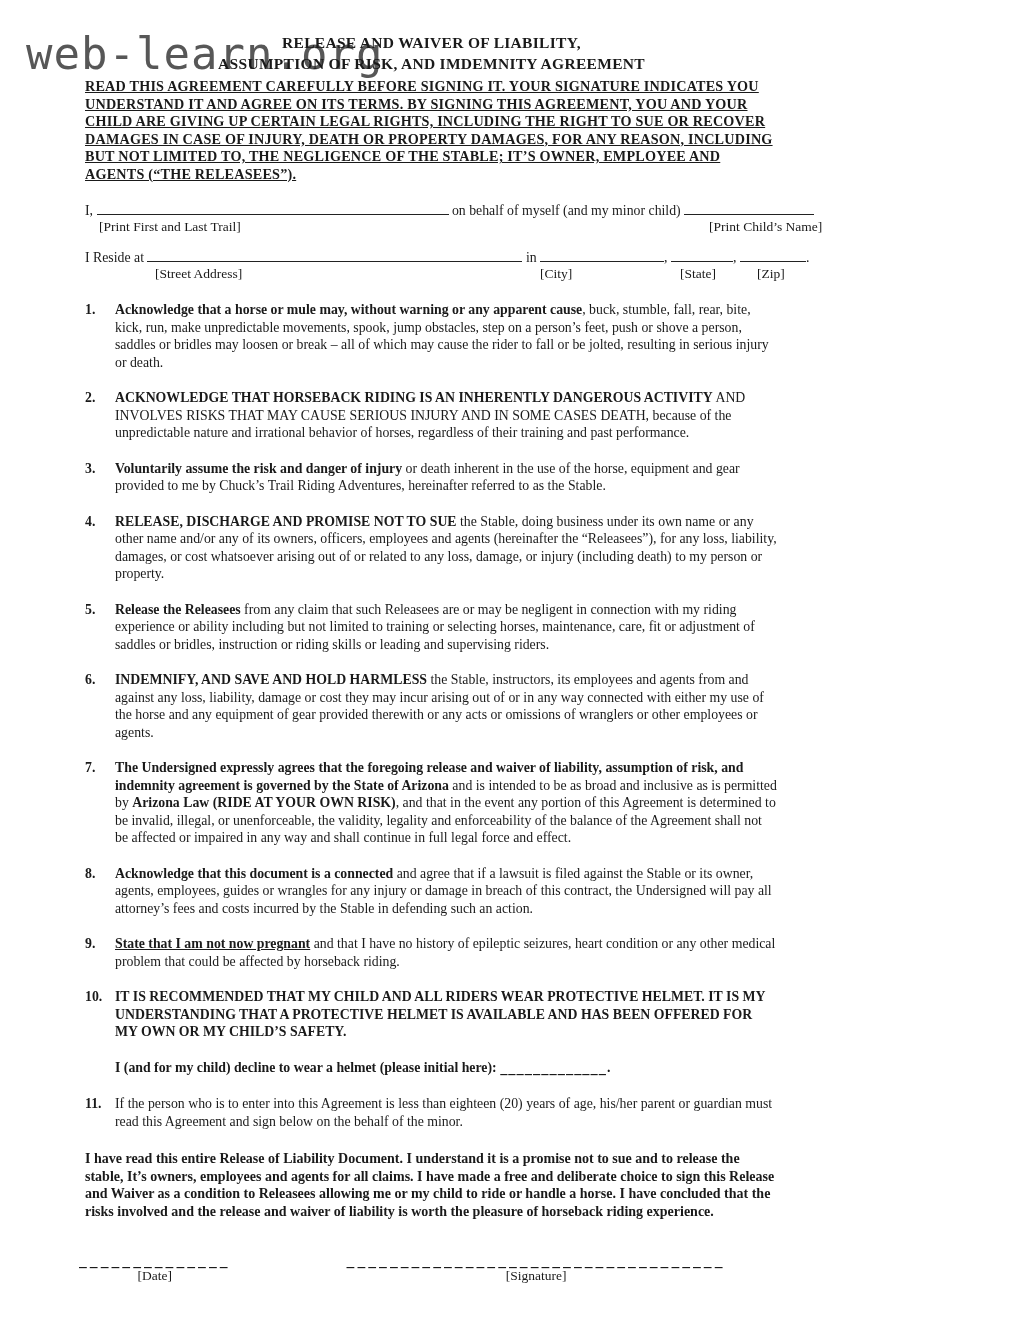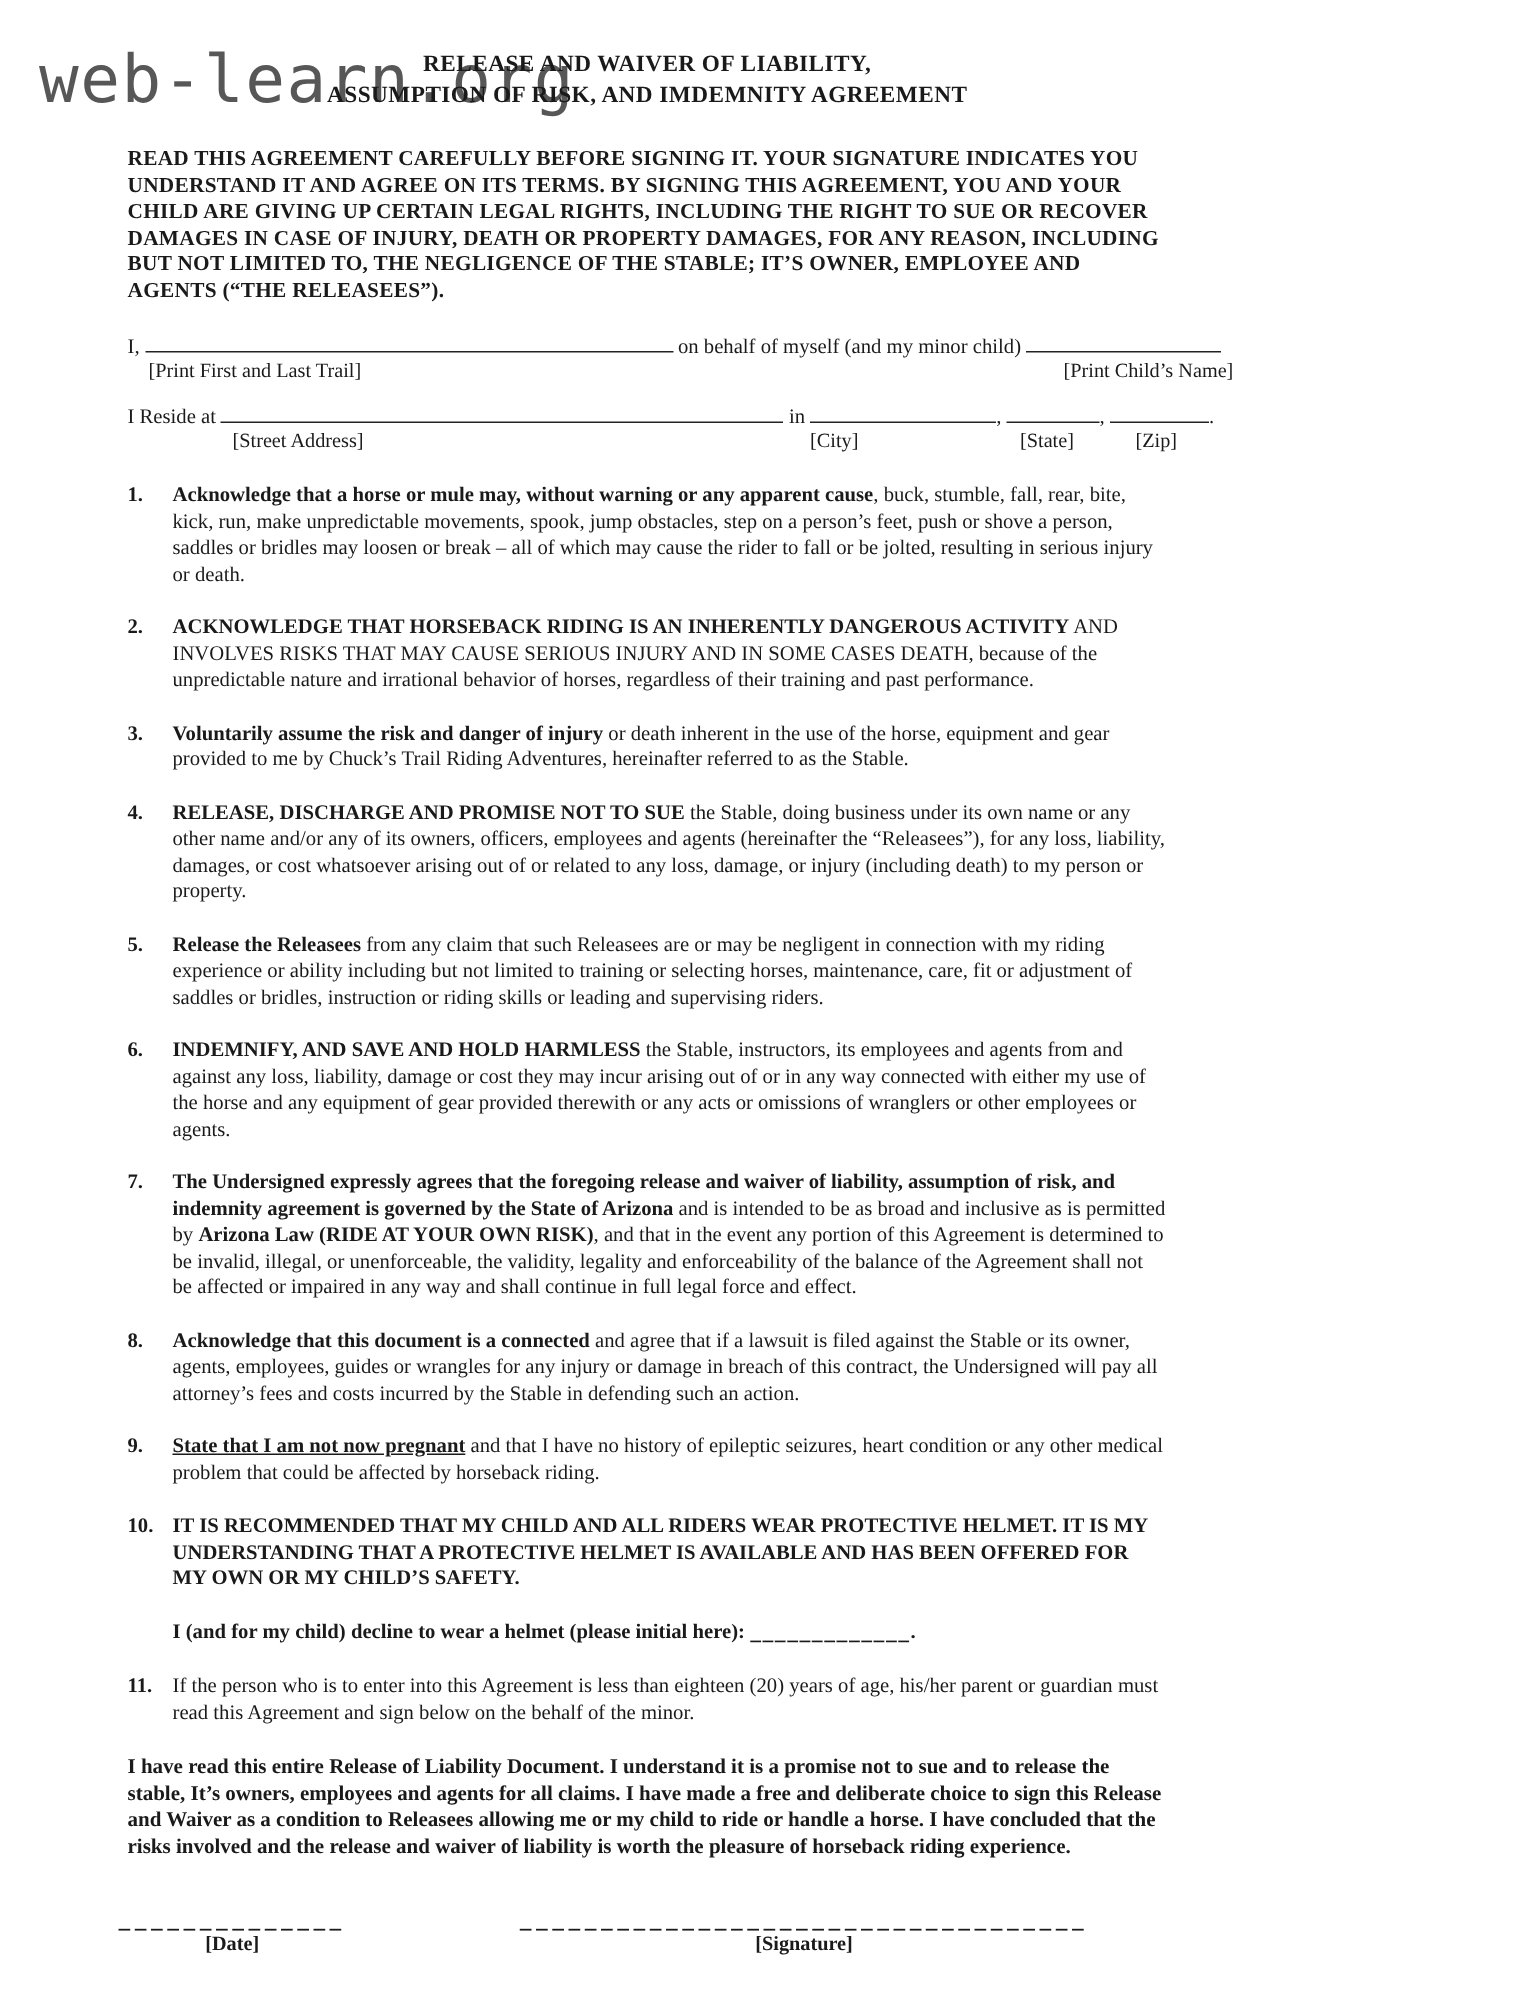--- a/index.html
+++ b/index.html
@@ -31,25 +31,26 @@
   }
   .title{
     text-align:center;
     font-weight:bold;
     font-size:15.5px;
     line-height:21px;
     letter-spacing:0.3px;
     margin-top:10px;
   }
   .notice{
-    margin-top:24px;
+    margin-top:4px;
     font-weight:bold;
     font-size:14.2px;
     line-height:17.5px;
     letter-spacing:0.2px;
+    text-decoration:underline;
   }
   .formline{
     margin-top:18px;
     font-size:13.8px;
     line-height:17px;
     white-space:nowrap;
   }
   .formline.second{margin-top:12px;}
   .blank{
     display:inline-block;
@@ -110,21 +111,20 @@
     font-size:13px;
     letter-spacing:3px;
     white-space:nowrap;
     display:block;
     line-height:14px;
   }
   .sig-label{
     display:block;
     font-size:13.5px;
     line-height:16px;
-    font-weight:bold;
   }
   .b{font-weight:bold;}
 </style>
 </head>
 <body>
 
 <div class="page">
 
   <div class="watermark">web-learn.org</div>
 

